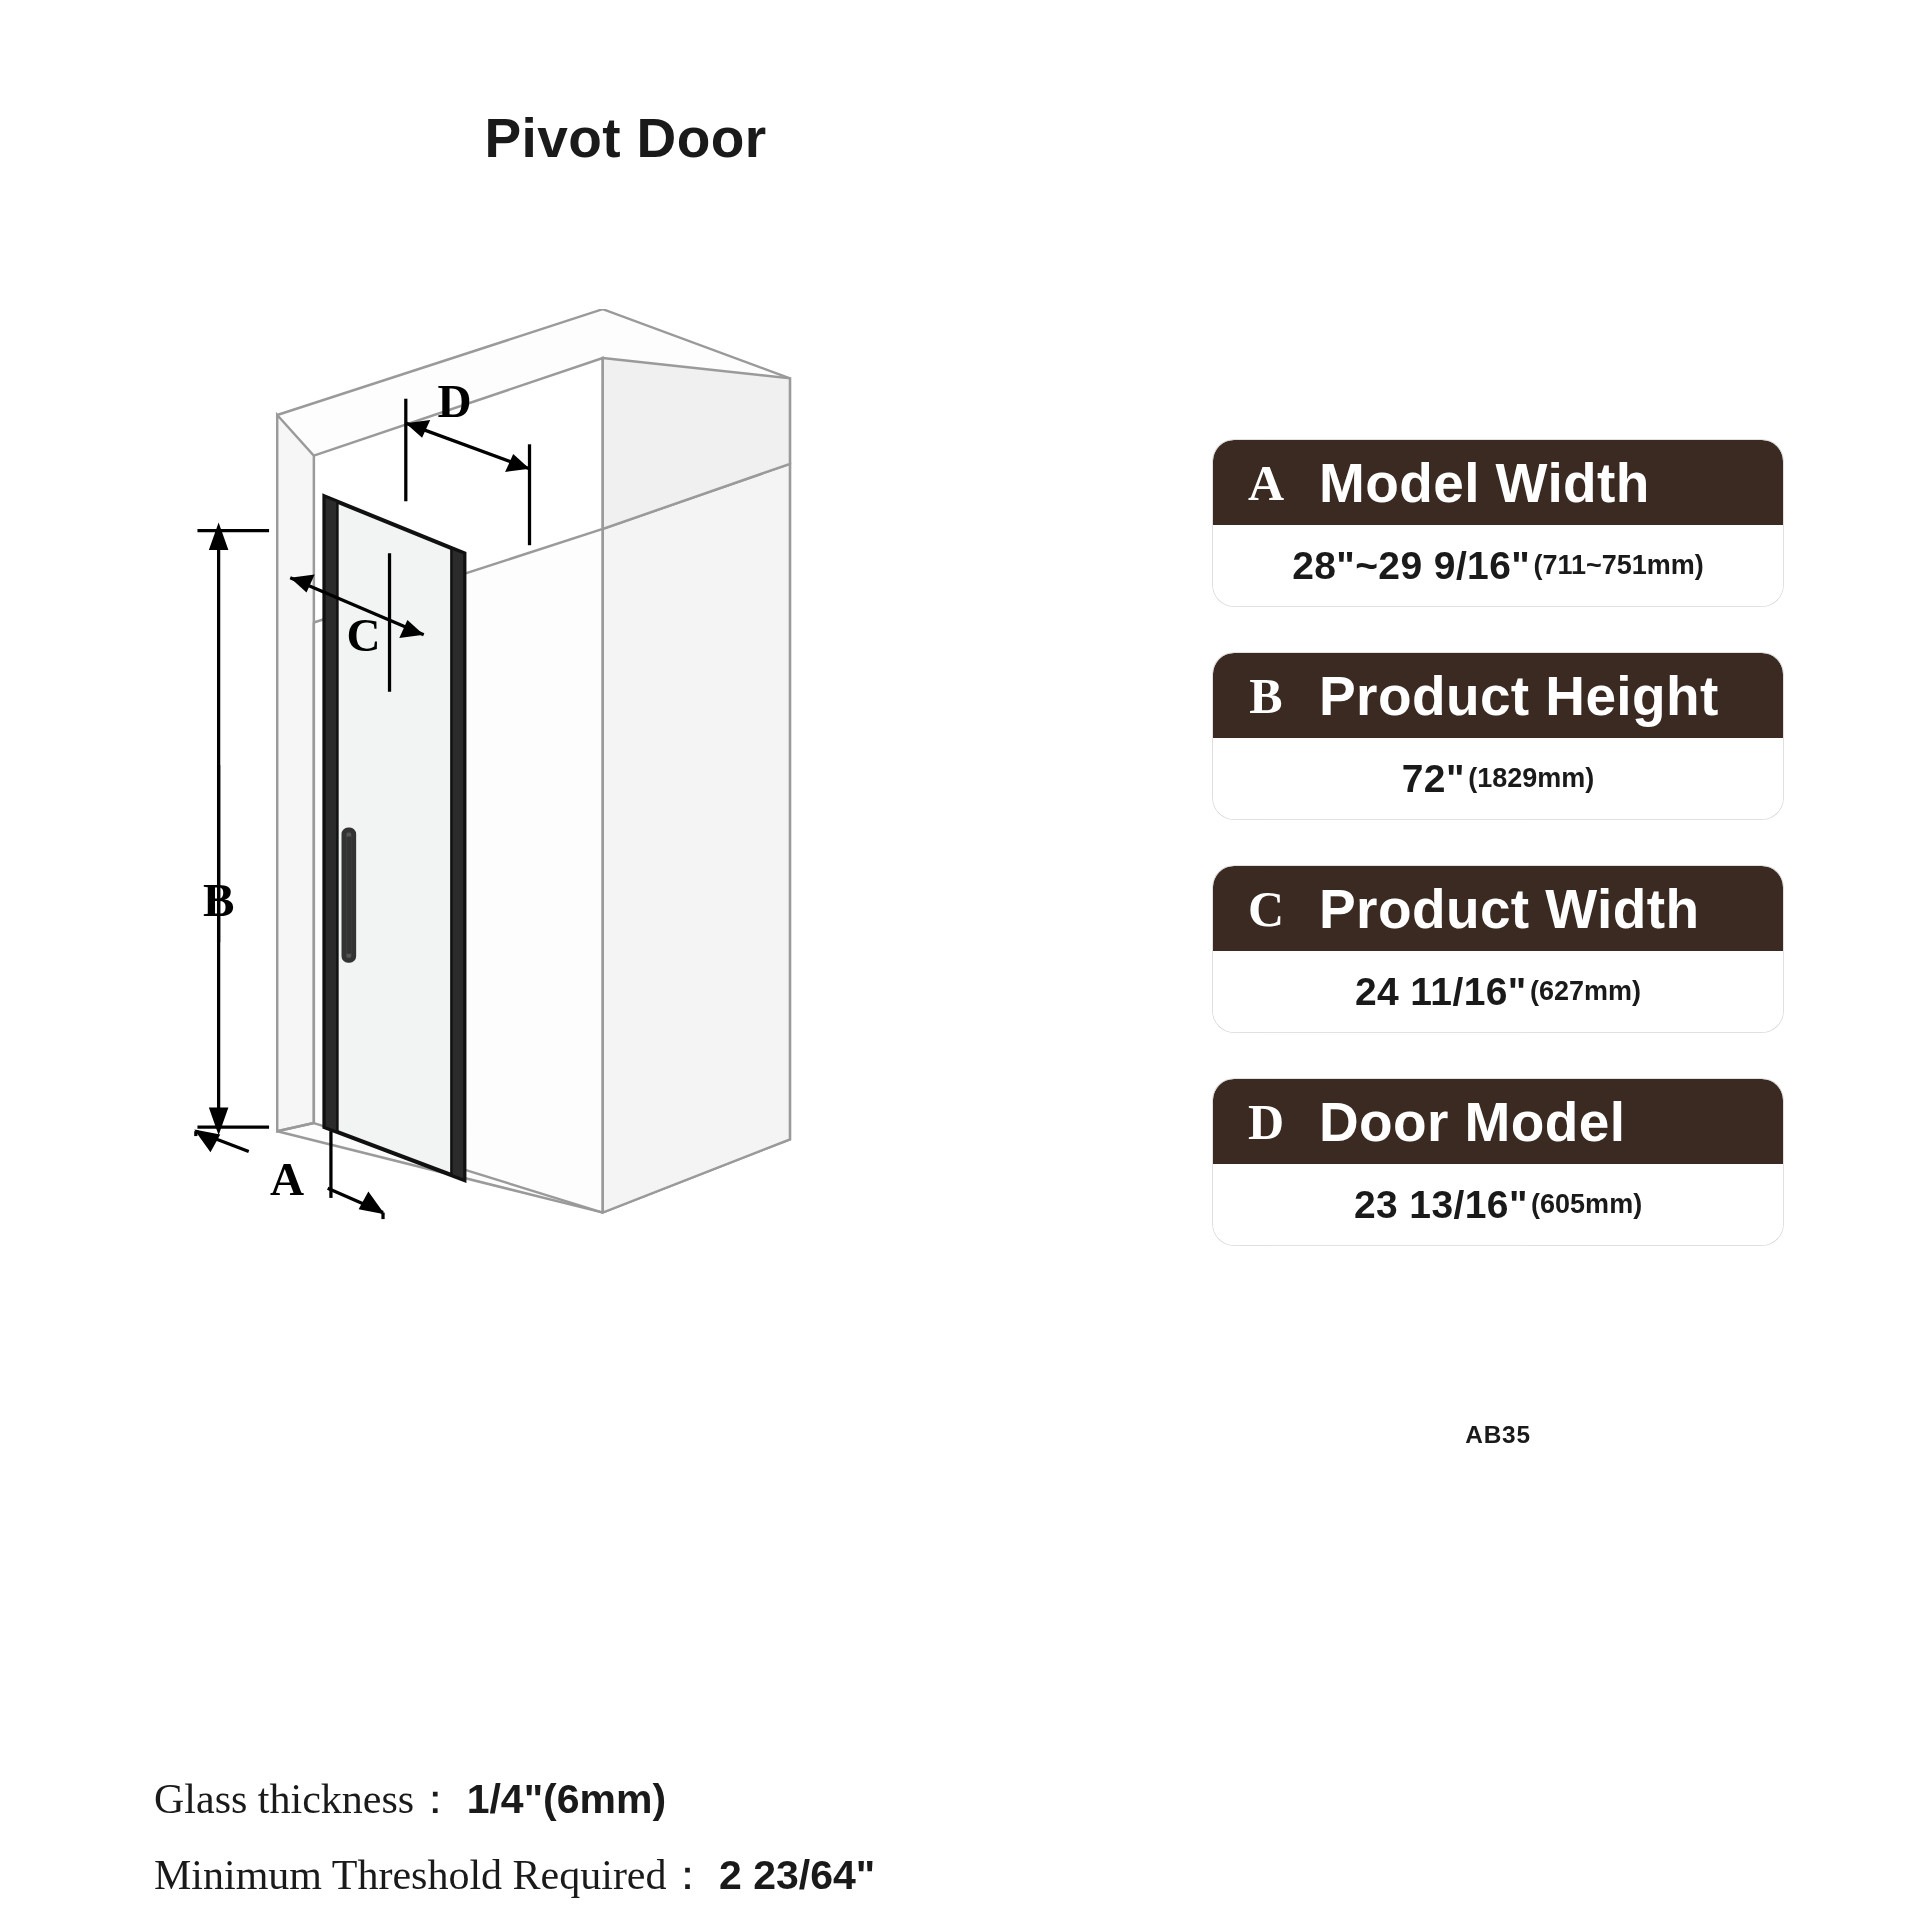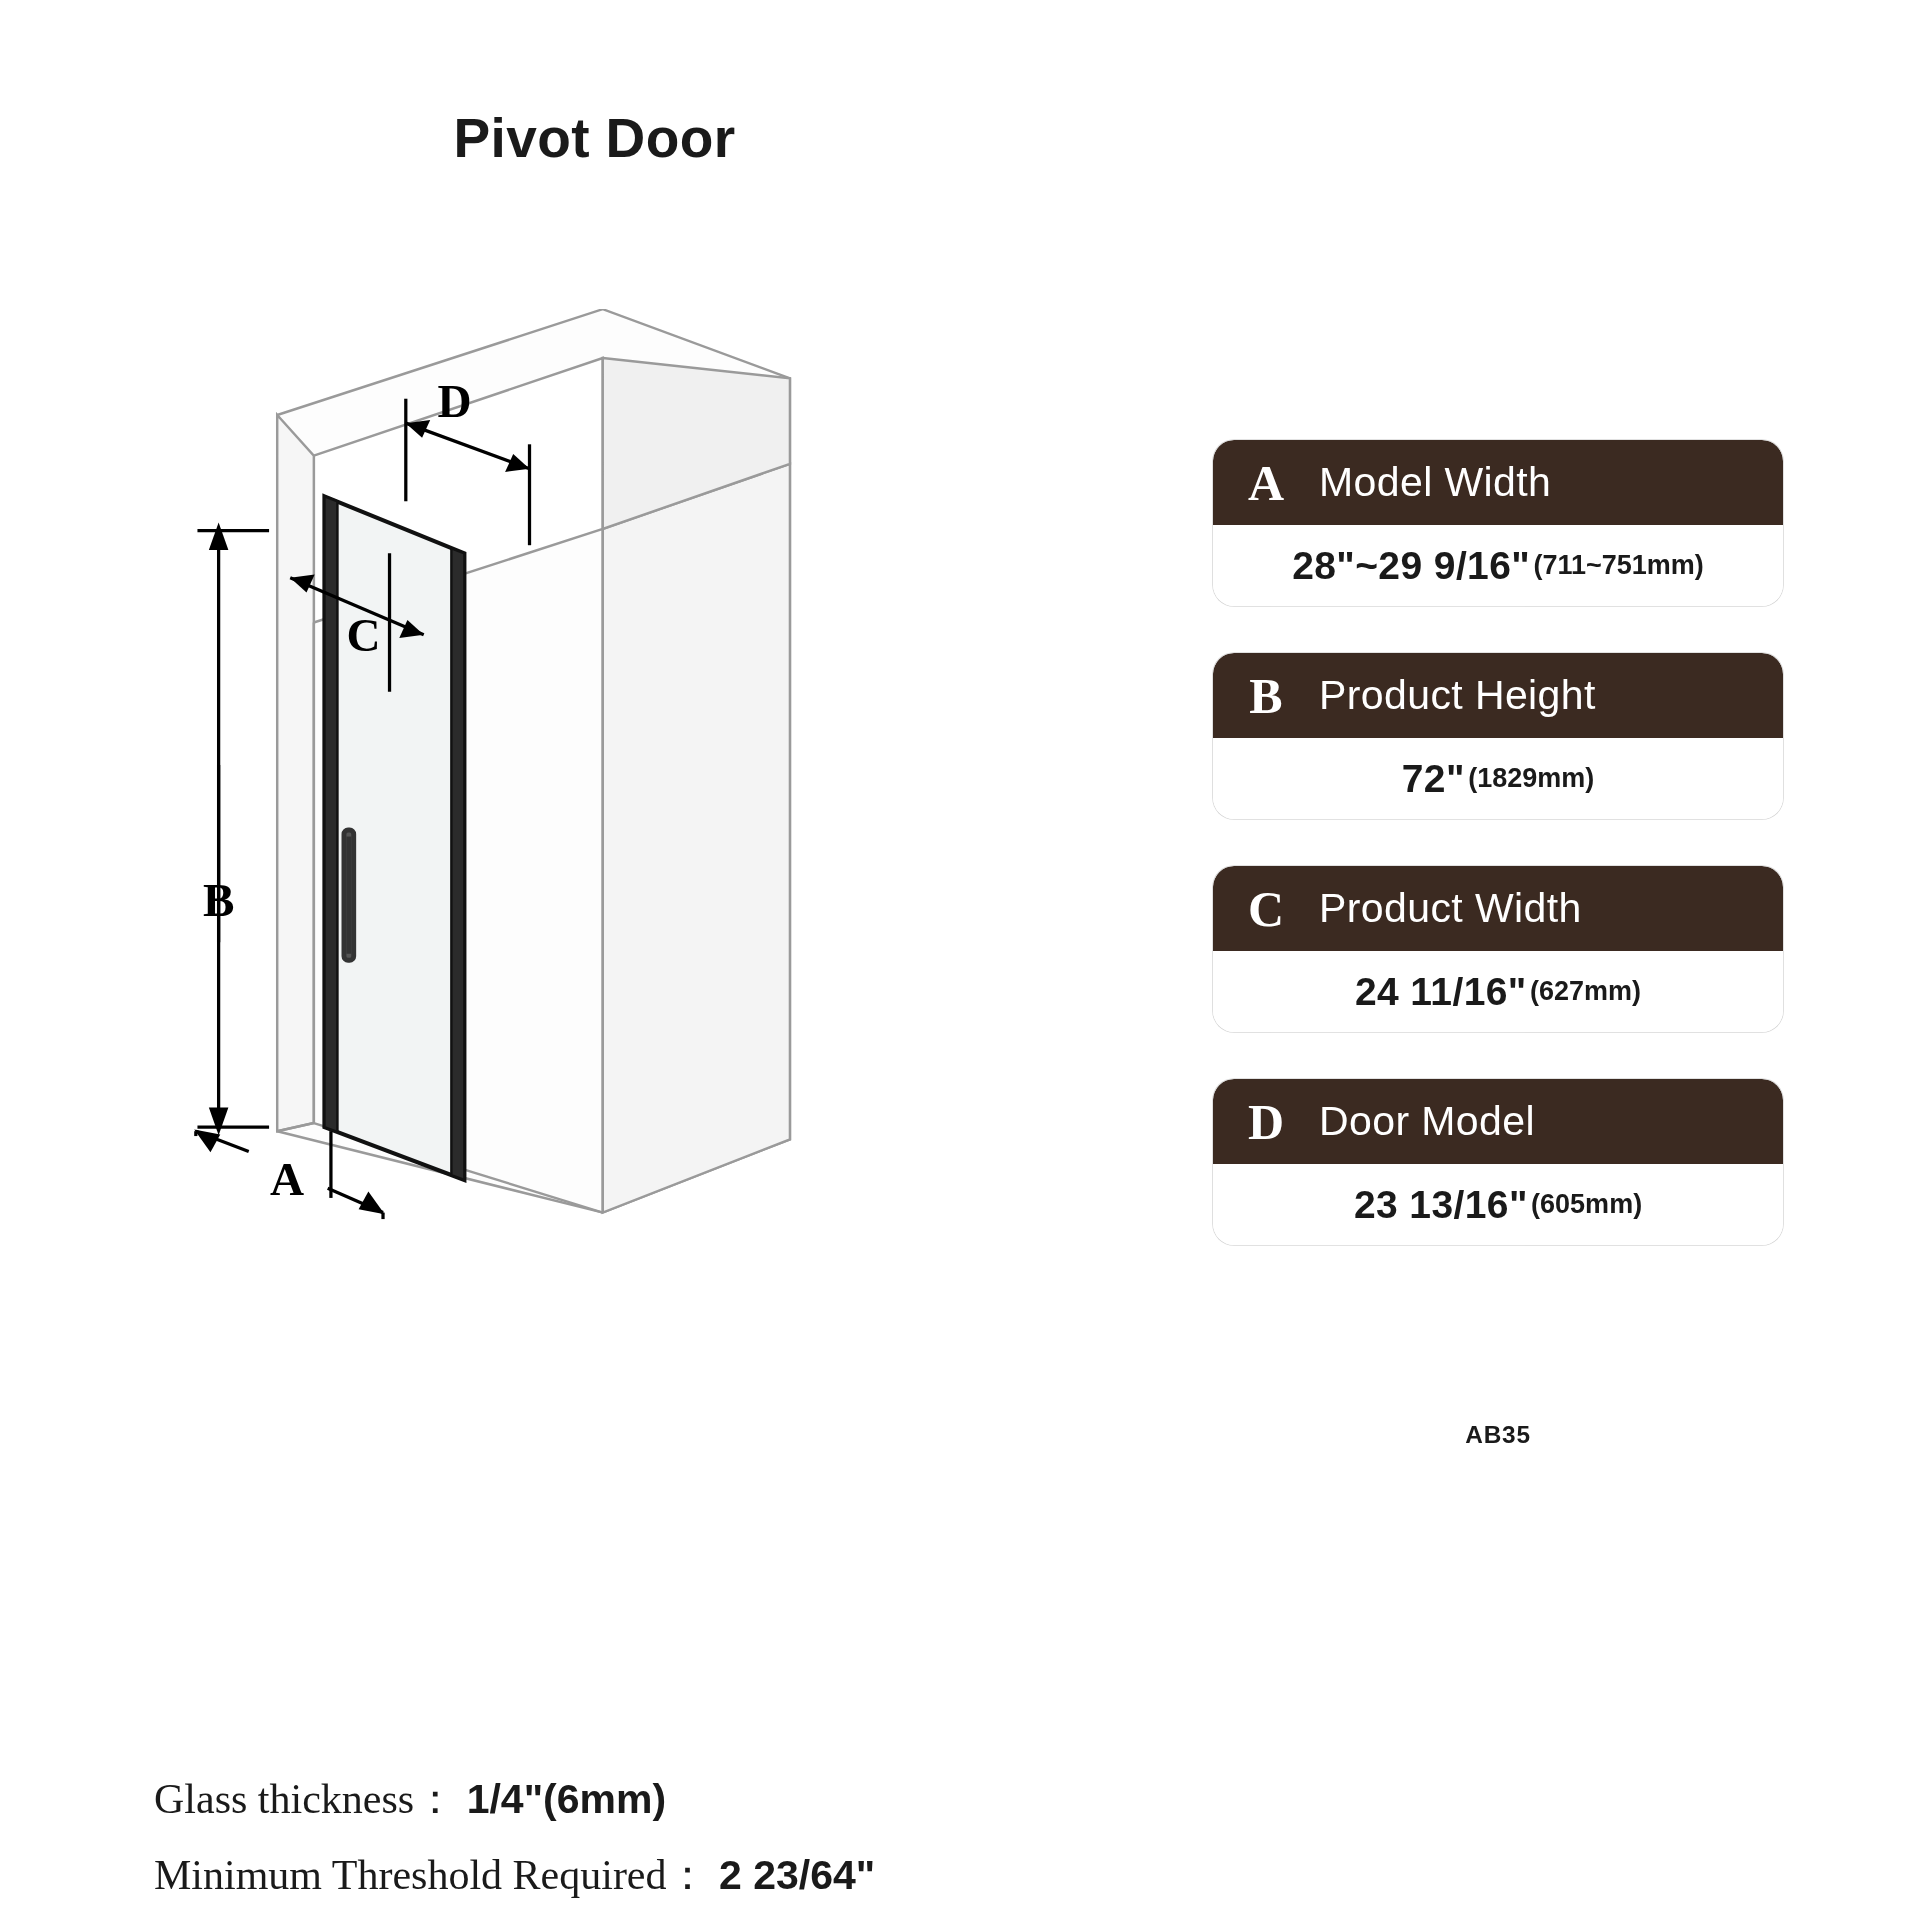--- a/index.html
+++ b/index.html
@@ -17,20 +17,21 @@
   }
   #title {
     position: absolute;
     top: 106px;
     left: 0;
     width: 1189px;
     text-align: center;
     font-size: 55px;
     font-weight: bold;
     letter-spacing: 0.4px;
+    padding-left: 31px;
   }
   #drawing {
     position: absolute;
     top: 309px;
     left: 147px;
     width: 1058px;
     height: 1270px;
   }
   #spec-table {
     position: absolute;
@@ -54,22 +55,22 @@
     border-radius: 21px 21px 0 0;
   }
   .spec-letter {
     width: 106px;
     text-align: center;
     font-size: 50px;
     font-weight: bold;
     font-family: "Liberation Serif", serif;
   }
   .spec-name {
-    font-size: 41px;
-    font-weight: normal;
+    font-size: 55px;
+    font-weight: bold;
     letter-spacing: 0.4px;
   }
   .spec-body {
     height: 81px;
     display: flex;
     align-items: center;
     justify-content: center;
     background: #ffffff;
     border-radius: 0 0 21px 21px;
   }

